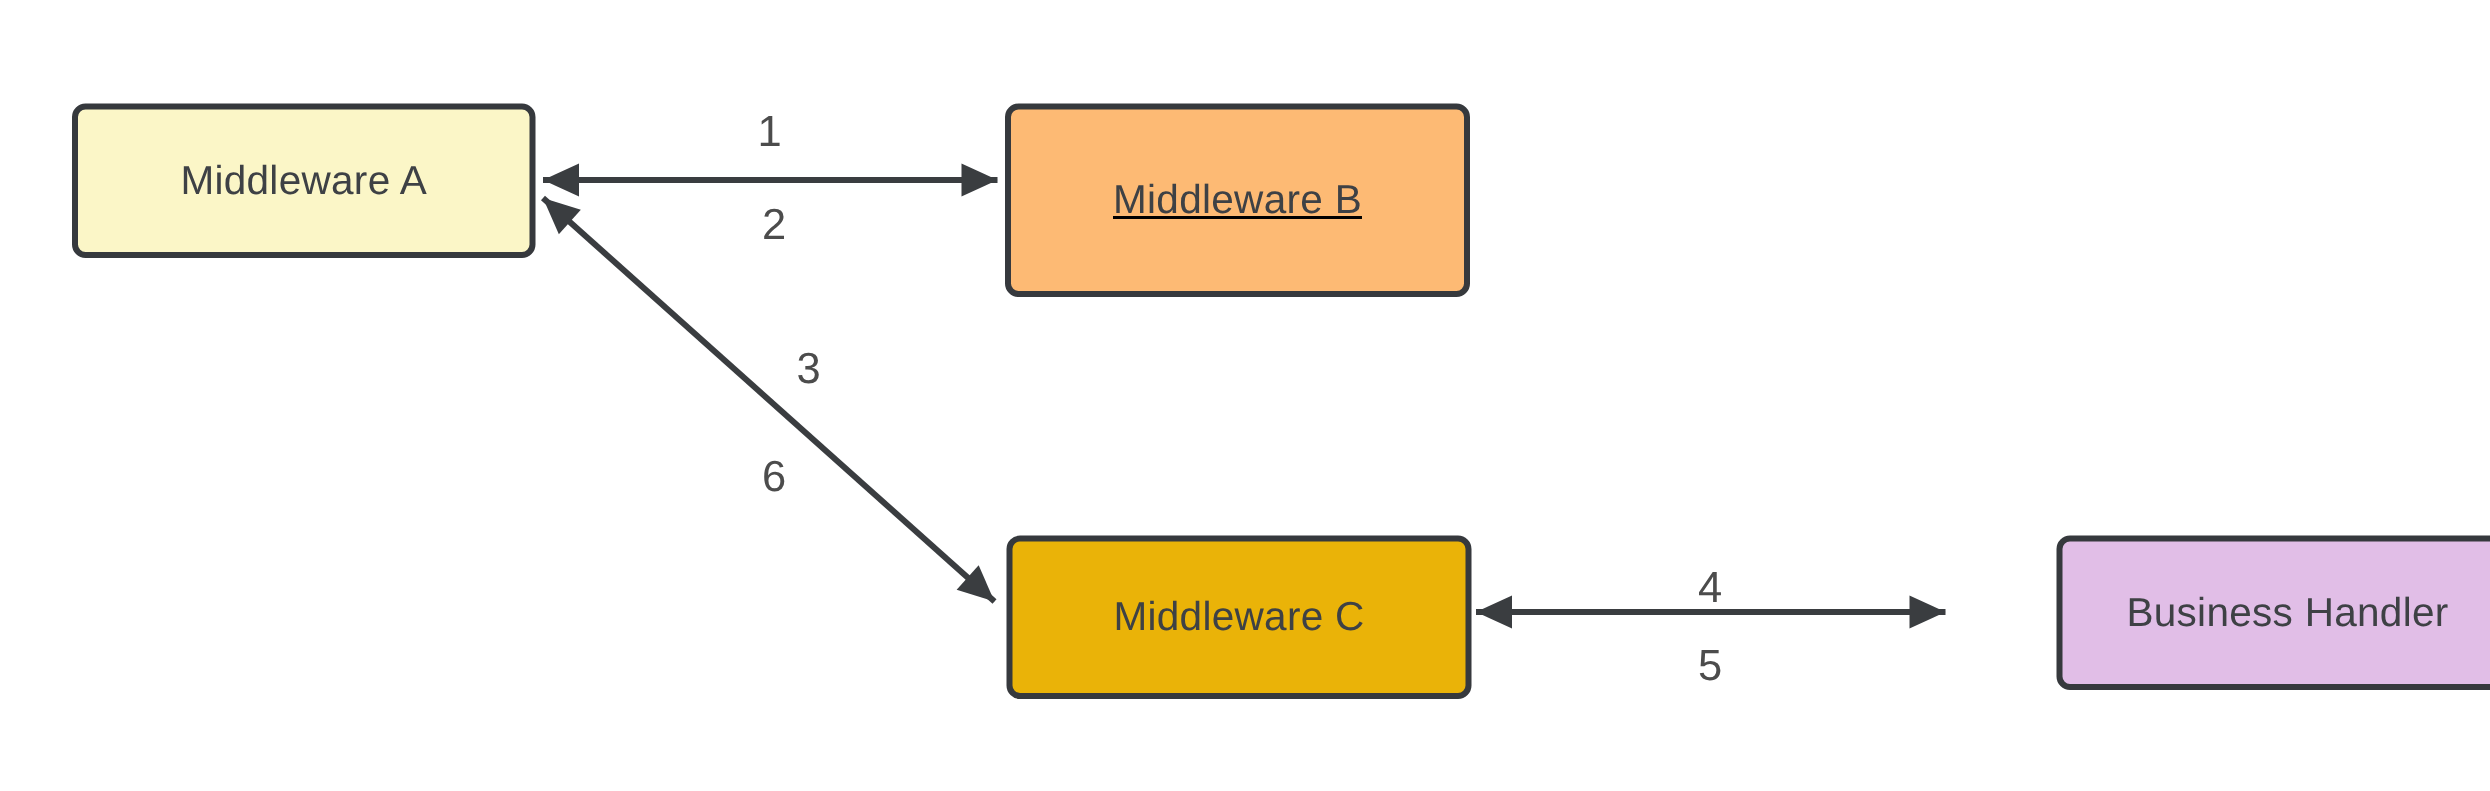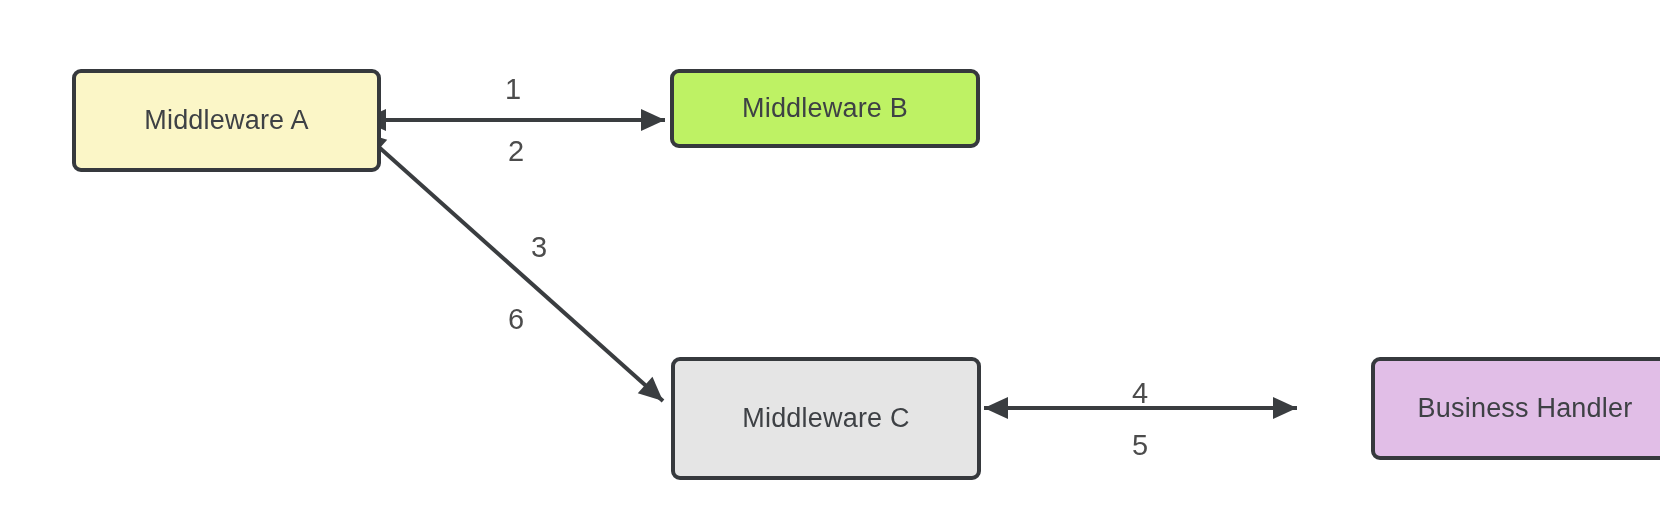--- a/index.html
+++ b/index.html
@@ -55,27 +55,27 @@
         <path d="M1,2 L25,13 L1,24 Z" fill="#3a3d40"></path>
       </marker>
     </defs>
     <g id="edge-lines">
         <line x1="362" y1="120" x2="665" y2="120" stroke="#3a3d40" stroke-width="4" marker-end="url(#arrowhead)" marker-start="url(#arrowhead)"></line>
         <line x1="362" y1="132" x2="663" y2="401" stroke="#3a3d40" stroke-width="4" marker-end="url(#arrowhead)" marker-start="url(#arrowhead)"></line>
         <line x1="984" y1="408" x2="1297" y2="408" stroke="#3a3d40" stroke-width="4" marker-end="url(#arrowhead)" marker-start="url(#arrowhead)"></line>
       </g>
   </svg>
   <div id="nodes-layer">
-      <div class="node" style="left: 48px; top: 69px; width: 309px; height: 103px; background: rgb(251, 246, 199); margin-left: 24px;">
+      <div class="node" style="left: 48px; top: 69px; width: 309px; height: 103px; background: rgb(251, 246, 199);">
         <span class="node-label">Middleware A</span>
       </div>
-      <div class="node" style="left: 670px; top: 69px; width: 310px; height: 79px; background: #bef264;">
+      <div class="node" style="left: 670px; top: 69px; width: 310px; height: 129px; background: #fdba74; text-decoration: underline;">
         <span class="node-label">Middleware B</span>
       </div>
-      <div class="node" style="left: 671px; top: 357px; width: 310px; height: 123px; background: #e5e5e5;">
+      <div class="node" style="left: 671px; top: 357px; width: 310px; height: 109px; background: #eab308;">
         <span class="node-label">Middleware C</span>
       </div>
       <div class="node" style="left: 1371px; top: 357px; width: 308px; height: 103px; background: rgb(225, 190, 231);">
         <span class="node-label">Business Handler</span>
       </div>
     </div>
   <div id="labels-layer">
       <span class="edge-label" style="left: 513px; top: 89px;">1</span>
       <span class="edge-label" style="left: 516px; top: 151px;">2</span>
       <span class="edge-label" style="left: 539px; top: 247px;">3</span>

